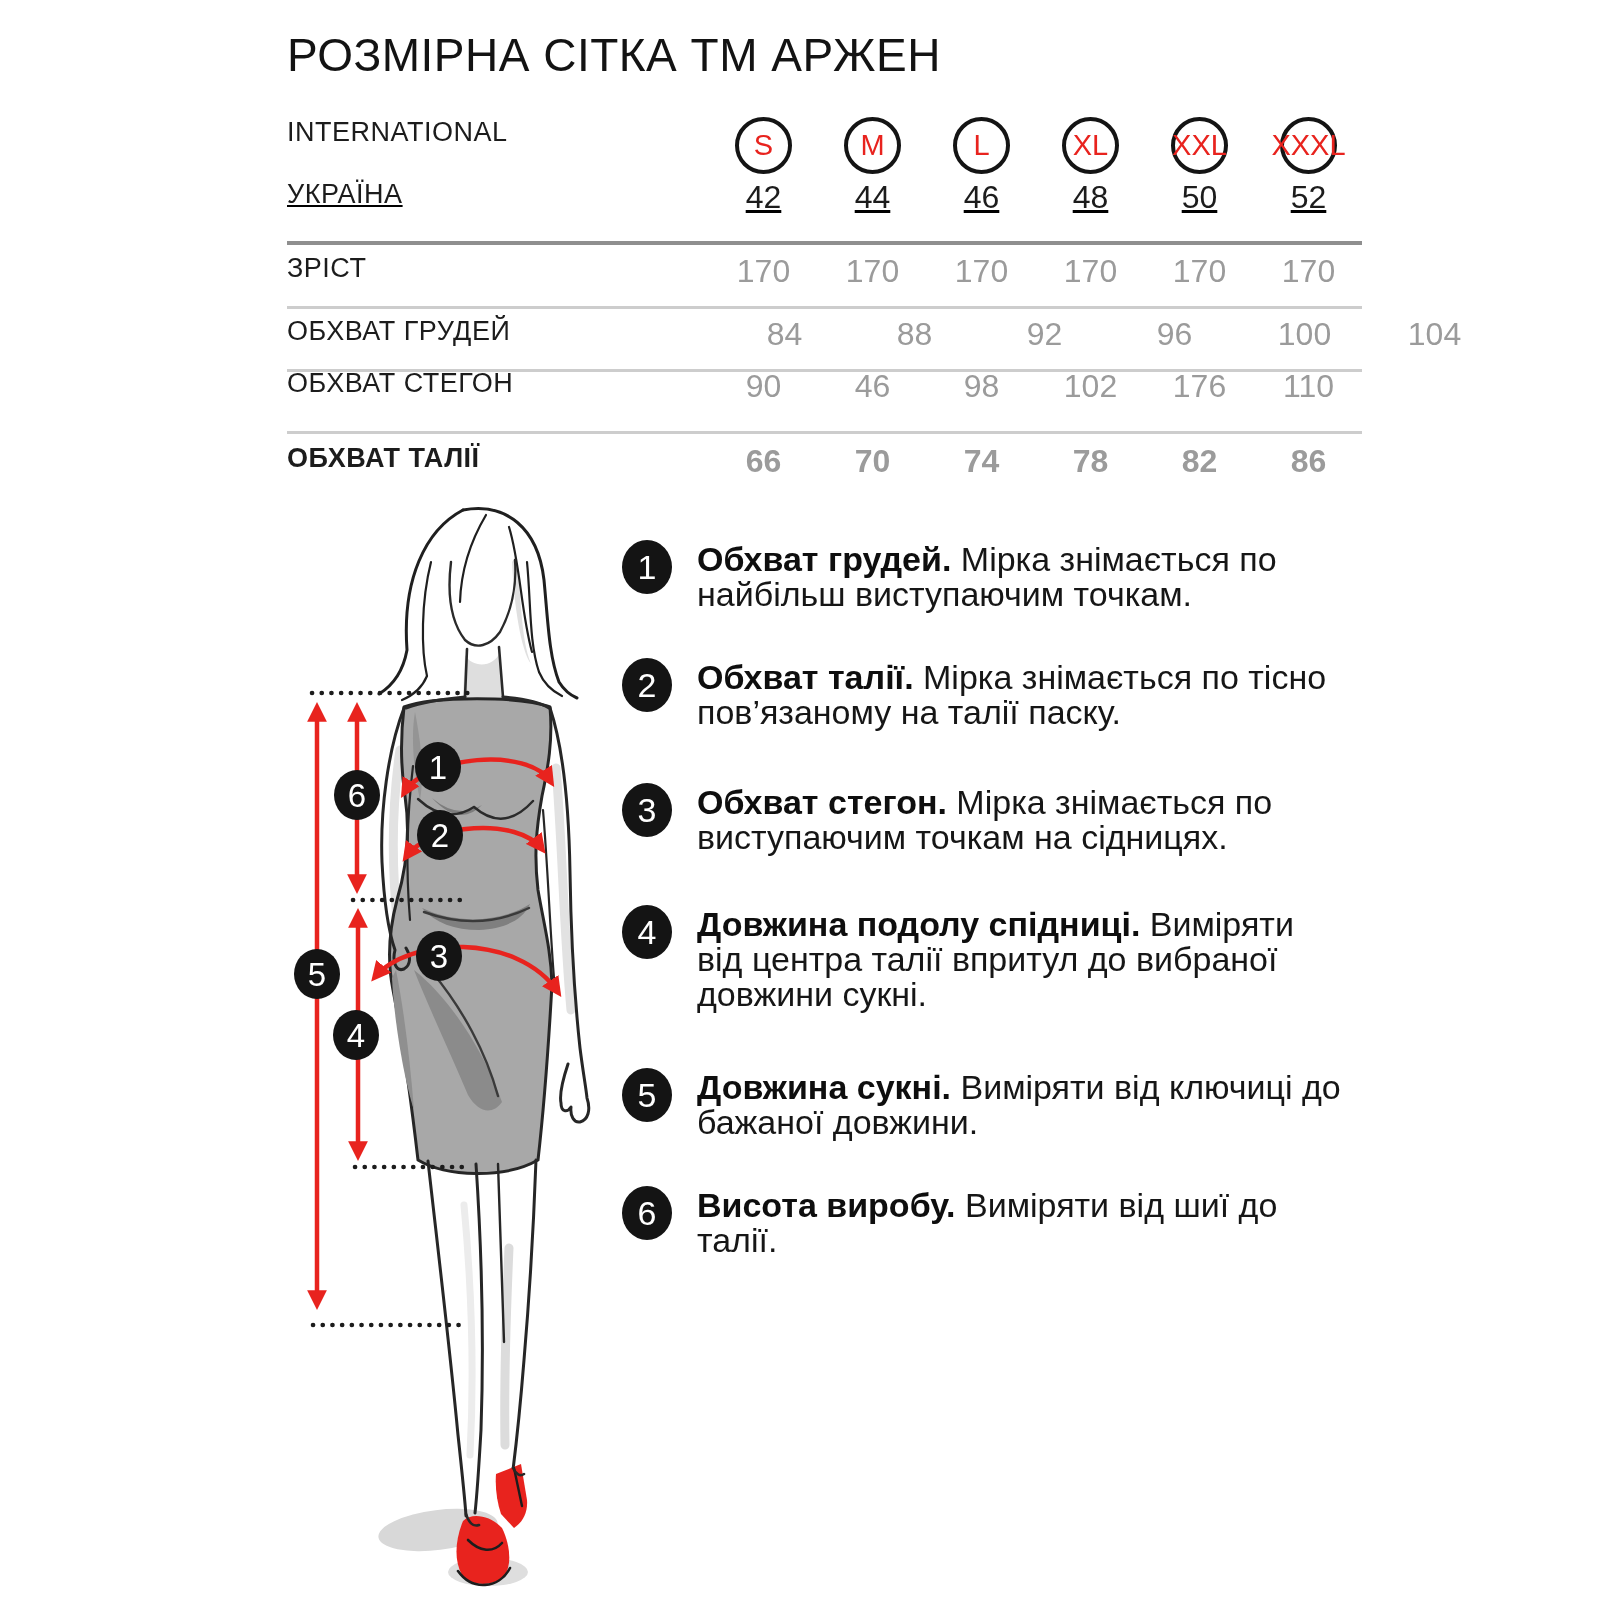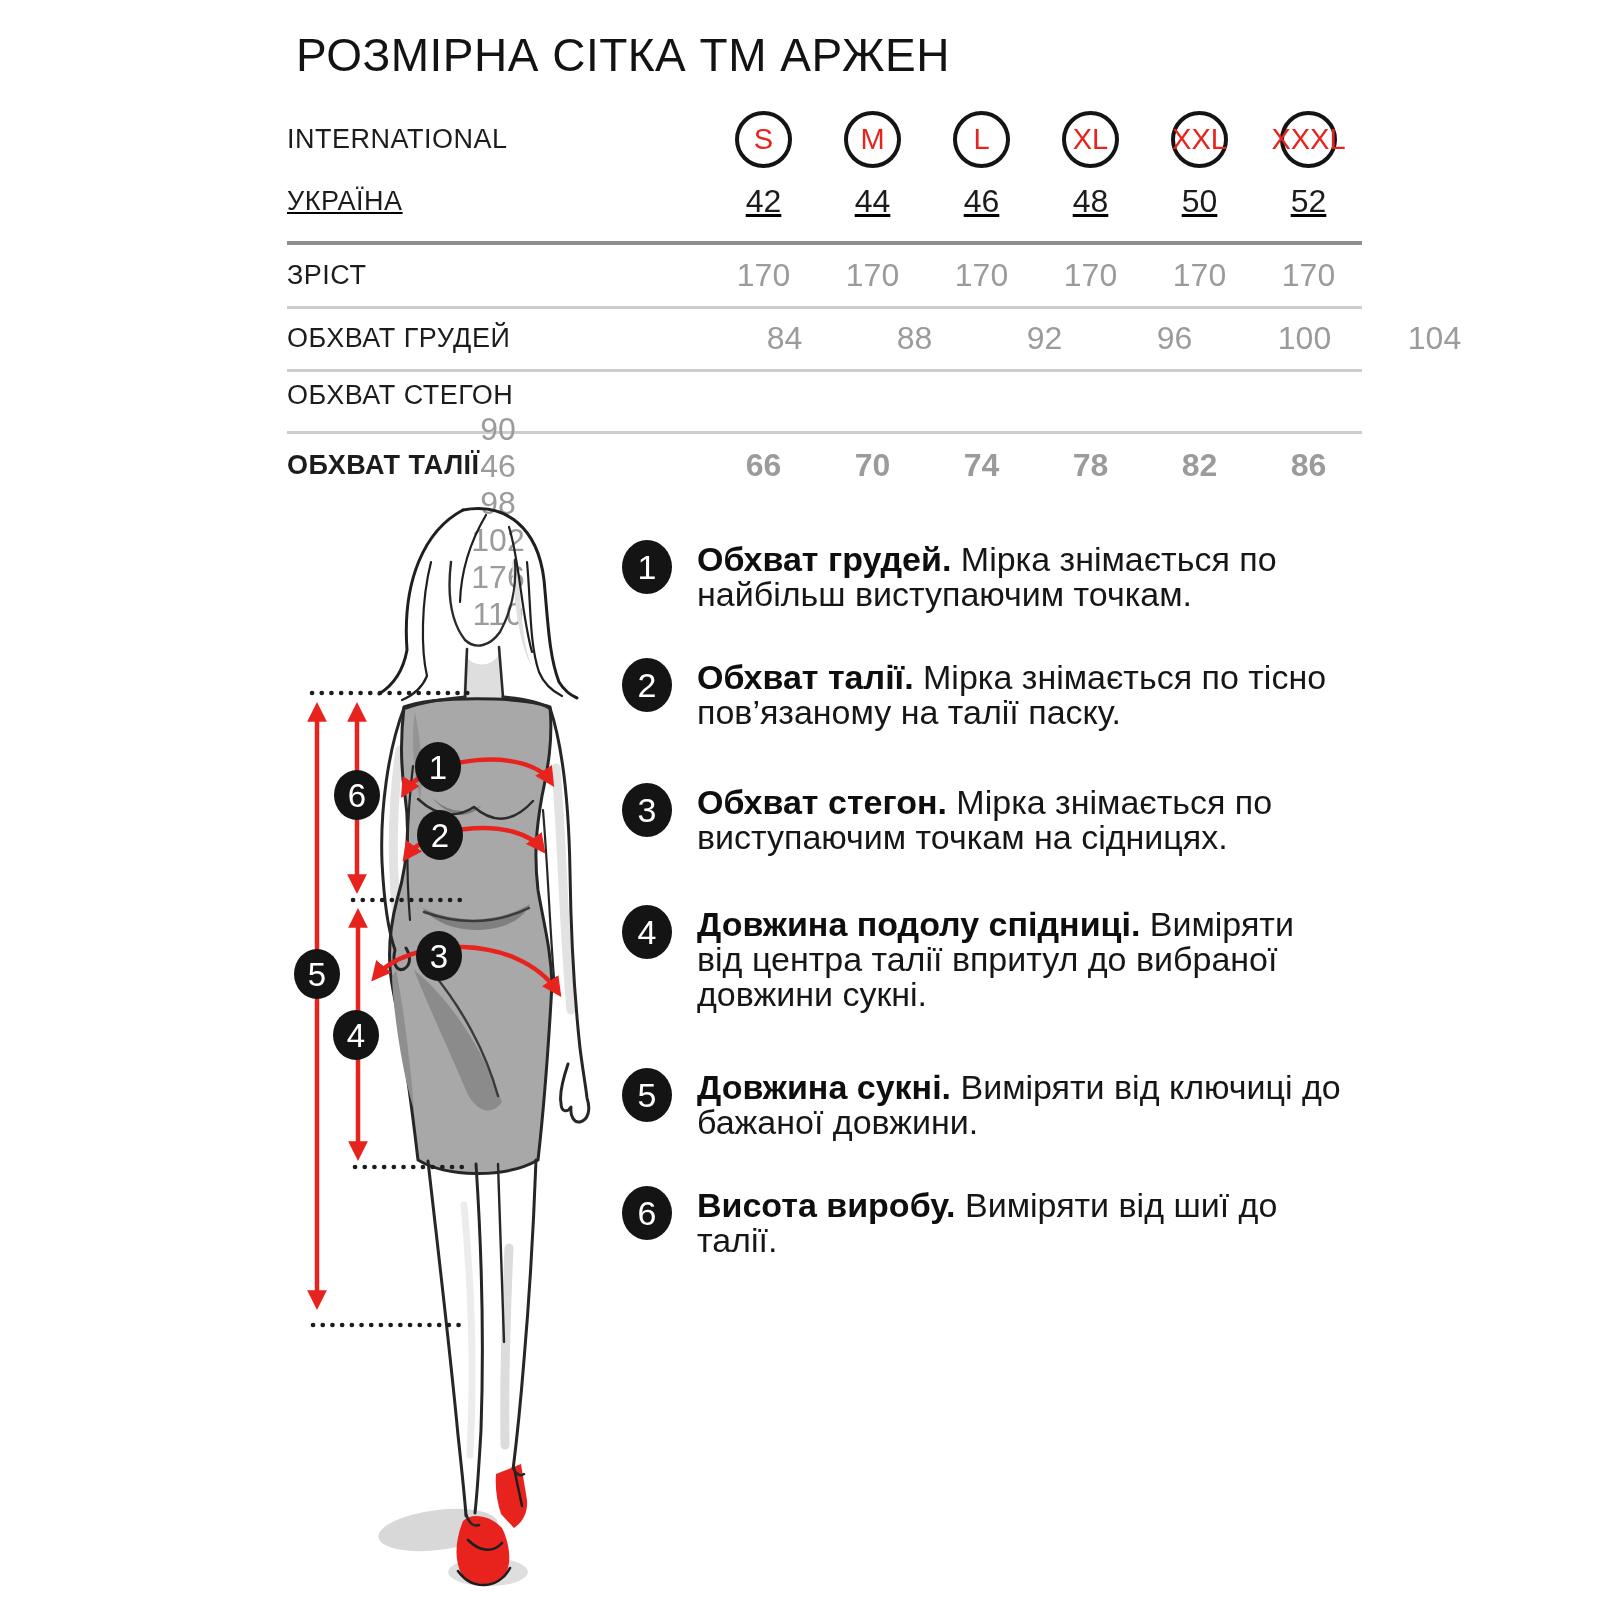--- a/index.html
+++ b/index.html
@@ -1,23 +1,23 @@
 <!DOCTYPE html>
 <html><head>
 <meta charset="utf-8">
 <style>
   html,body { margin:0; padding:0; background:#ffffff; }
   body { width:1600px; height:1600px; font-family:"Liberation Sans", sans-serif; }
   .page { position:relative; width:1600px; height:1600px; overflow:hidden; background:#ffffff; }
 
-  .title { position:absolute; left:296px; top:28px; margin:0; font-size:46px; font-weight:400;
+  .title { position:absolute; left:287px; top:28px; margin:0; font-size:46px; font-weight:400;
            color:#131313; letter-spacing:0.5px; white-space:nowrap; }
 
   
-  .trow { position:absolute; left:287px; display:flex; align-items:center; height:44px; }
+  .trow { position:absolute; left:287px; display:flex; align-items:flex-start; height:44px; }
   .tlabel { width:422px; font-size:27px; color:#1c1c1c; letter-spacing:0.5px; white-space:nowrap; }
   .tcell { width:109px; text-align:center; font-size:32px; color:#1c1c1c;
            display:flex; align-items:center; justify-content:center; }
   .trow.gray .tcell { color:#9b9b9b; }
   .size-circle { width:49px; height:49px; border:4px solid #141414; border-radius:50%;
                  display:flex; align-items:center; justify-content:center; }
   .size-letter { color:#e8231e; font-size:29px; white-space:nowrap; }
   .rule { position:absolute; left:287px; width:1075px; background:#cdcdcd; height:3px; }
   .rule.dark { background:#8f8f8f; height:4px; }
 
@@ -97,21 +97,21 @@
       </div>
       <div class="trow gray" style="top: 316px; gap: 21px;">
         <div class="tlabel">ОБХВАТ ГРУДЕЙ</div>
         <div class="tcell">84</div>
         <div class="tcell">88</div>
         <div class="tcell">92</div>
         <div class="tcell">96</div>
         <div class="tcell">100</div>
         <div class="tcell">104</div>
       </div>
-      <div class="trow gray" style="top: 380px; flex-direction: column;">
+      <div class="trow gray" style="top: 368px;">
         <div class="tlabel">ОБХВАТ СТЕГОН</div>
         <div class="tcell">90</div>
         <div class="tcell">46</div>
         <div class="tcell">98</div>
         <div class="tcell">102</div>
         <div class="tcell">176</div>
         <div class="tcell">110</div>
       </div>
       <div class="trow gray" style="top: 443px; font-weight: bold;">
         <div class="tlabel">ОБХВАТ ТАЛІЇ</div>

